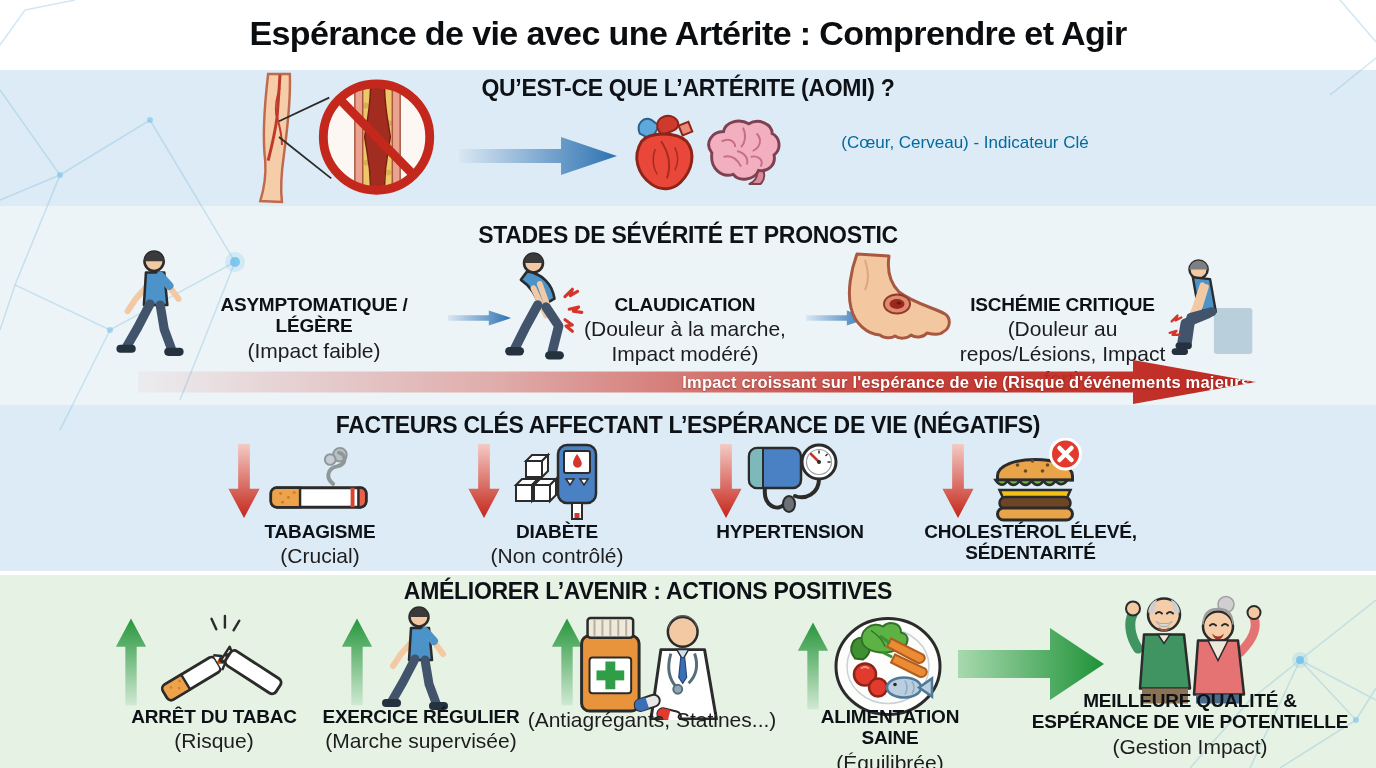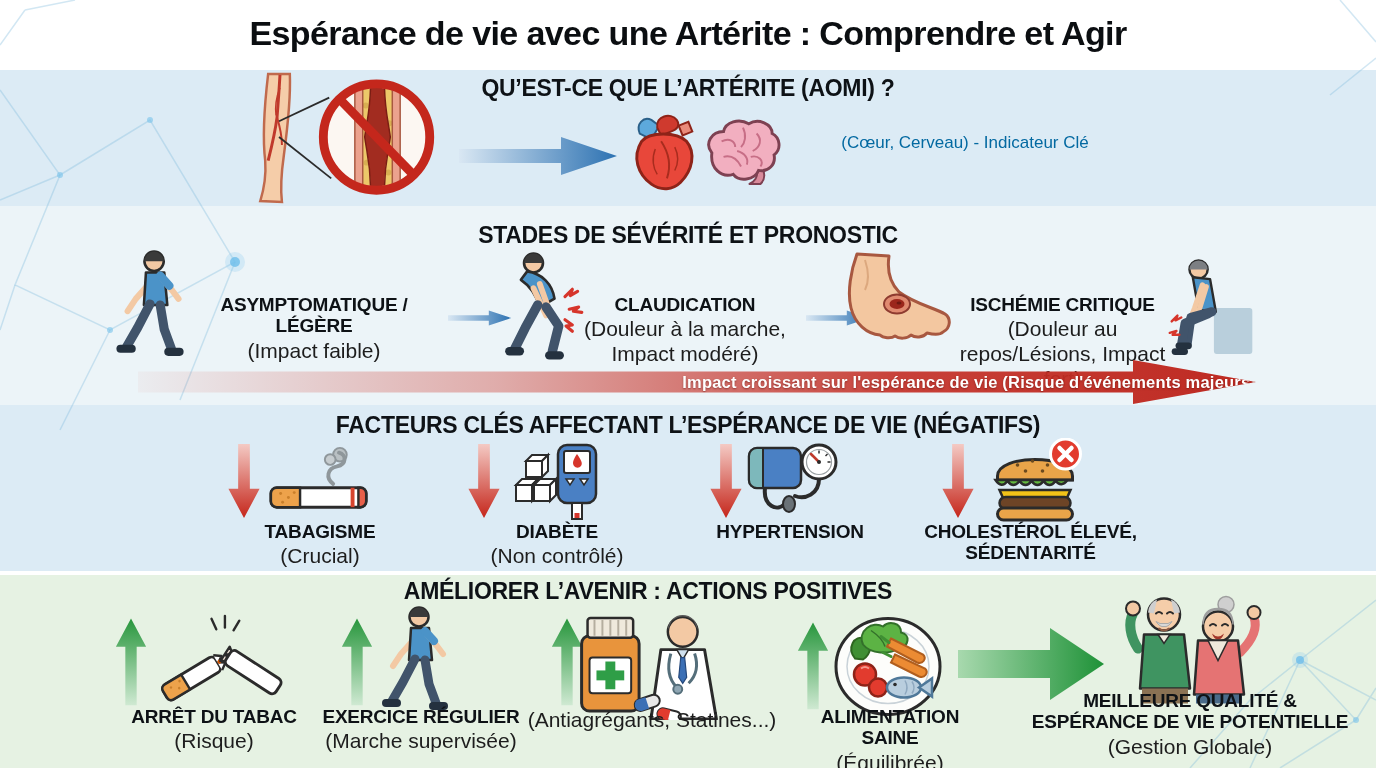--- a/index.html
+++ b/index.html
@@ -467,16 +467,16 @@
   </div>
   <div class="abs lbl" style="left:482px;top:706px;width:340px">
     <div class="sb">(Antiagrégants, Statines...)</div>
   </div>
   <div class="abs lbl" style="left:790px;top:706px;width:200px">
     <div class="tt">ALIMENTATION SAINE</div>
     <div class="sb">(Équilibrée)</div>
   </div>
   <div class="abs lbl" style="left:1028px;top:690px;width:324px">
     <div class="tt">MEILLEURE QUALITÉ &amp; ESPÉRANCE DE VIE POTENTIELLE</div>
-    <div class="sb">(Gestion Globale)</div>
+    <div class="sb">(Gestion Impact)</div>
   </div>
 
 </div>
 
 </body></html>

